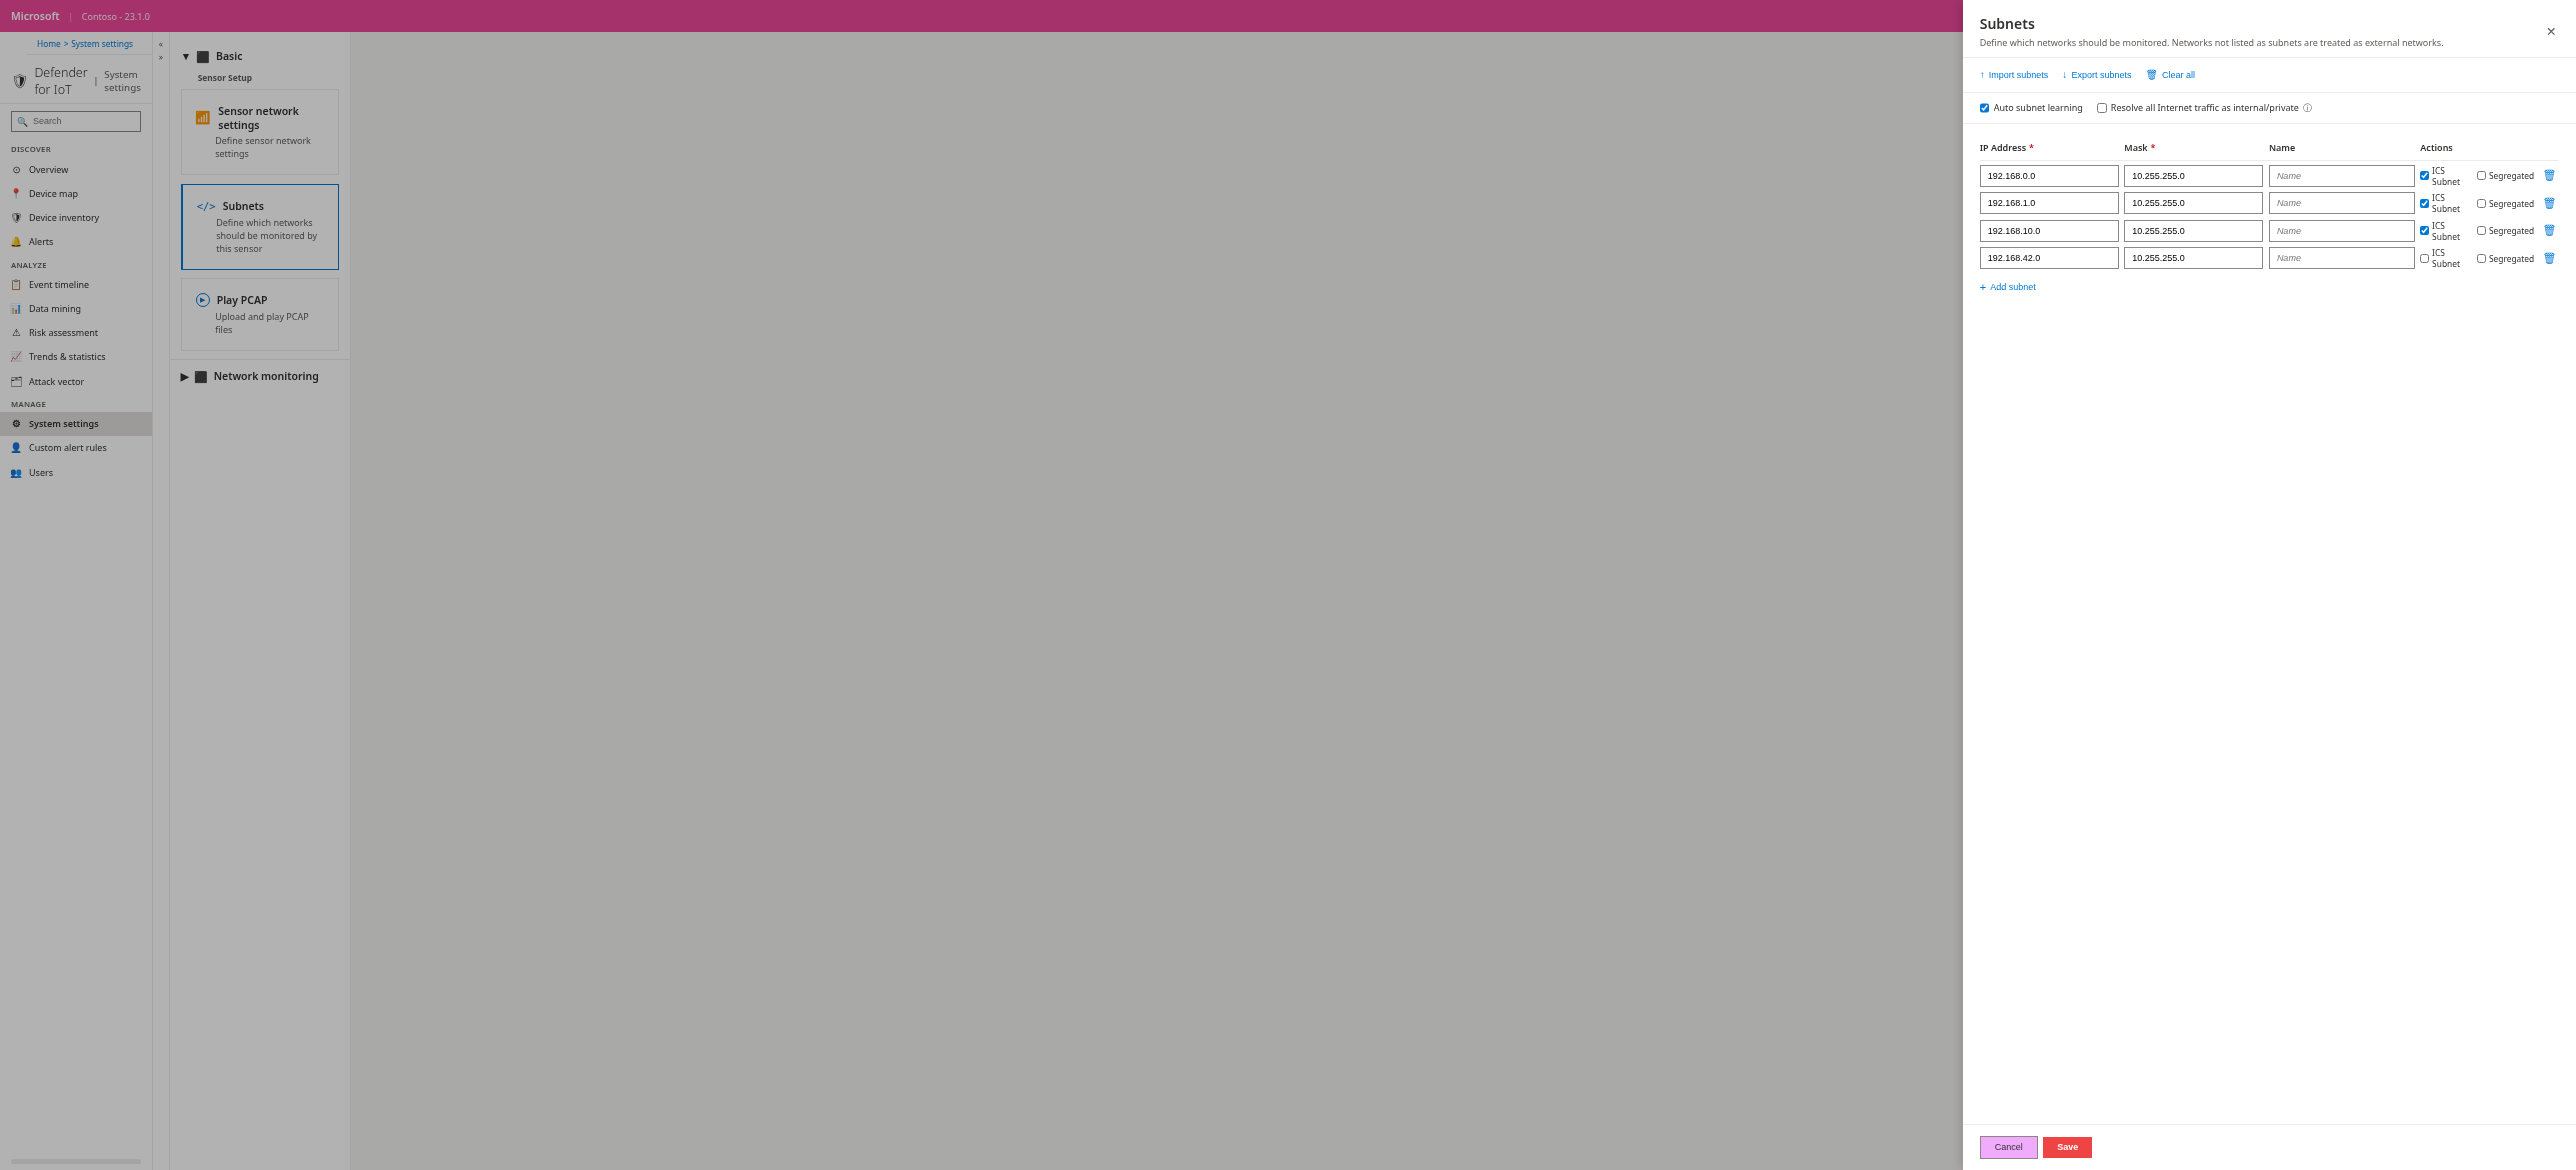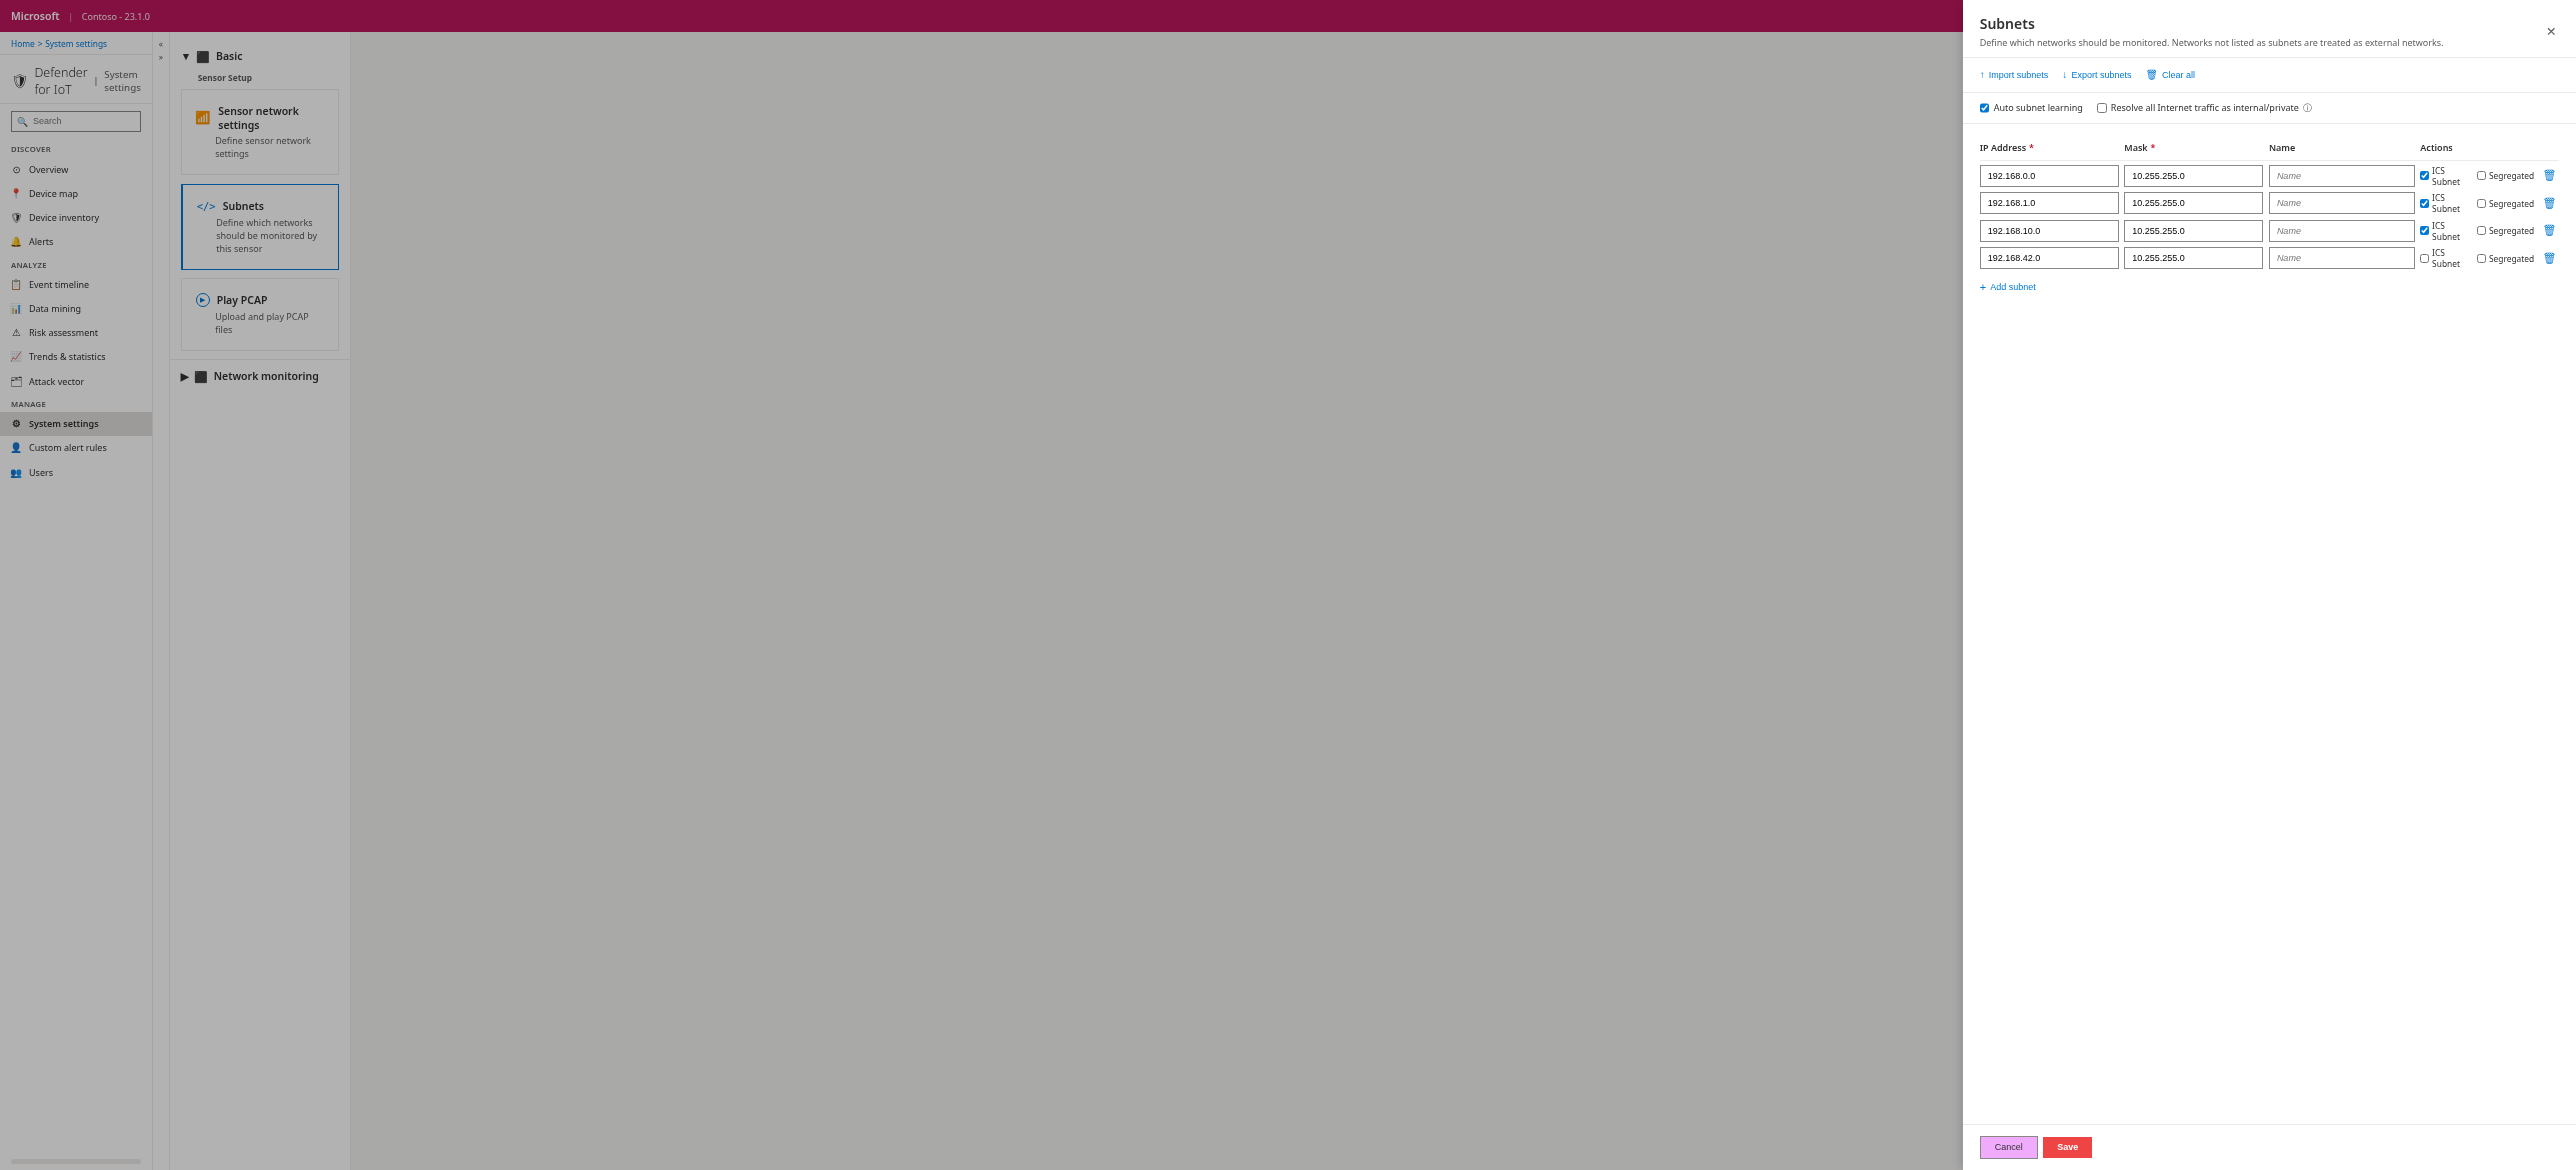--- a/index.html
+++ b/index.html
@@ -1,29 +1,29 @@
 <!DOCTYPE html>
 <html style="font-size:11px"><head>
   <meta charset="utf-8">
   <style>
     * { box-sizing: border-box; margin: 0; padding: 0; }
     body { font-family: 'Segoe UI', system-ui, sans-serif; font-size: 9.8px; color: #323130; background: #f3f2f1; display: flex; flex-direction: column; height: 100vh; overflow: hidden; }
 
     
-    .topbar { background: #be185d; color: #fff; display: flex; align-items: center; padding: 0 11px; height: 32px; flex-shrink: 0; }
+    .topbar { background: #ec4899; color: #fff; display: flex; align-items: center; padding: 0 11px; height: 32px; flex-shrink: 0; }
     .topbar-brand { font-weight: 600; font-size: 10.5px; }
     .topbar-separator { margin: 0 8.4px; opacity: 0.5; }
     .topbar-instance { font-size: 9px; opacity: 0.9; }
 
     
     .main-layout { display: flex; flex: 1; overflow: hidden; }
 
     
     .sidebar { width: 153px; background: #fff; border-right: 0.7px solid #edebe9; display: flex; flex-direction: column; overflow-y: auto; flex-shrink: 0; }
-    .breadcrumb { padding: 5.6px 11px; font-size: 8.4px; color: #0078d4; display: flex; align-items: center; gap: 2.8px; border-bottom: 0.7px solid #edebe9; }
+    .breadcrumb { padding: 5.6px 11px; font-size: 8.4px; color: #0078d4; display: flex; align-items: center; gap: 2.8px; border-bottom: 0.7px solid #edebe9; margin-left: 26px; }
     .page-title-row { padding: 8.4px 11px 5.6px; display: flex; align-items: center; gap: 5.6px; border-bottom: 0.7px solid #edebe9; }
     .page-title-icon { font-size: 14px; }
     .page-title-text { font-size: 12.5px; font-weight: 300; color: #323130; }
     .page-title-divider { color: #605e5c; }
     .page-subtitle { font-size: 9.8px; color: #605e5c; font-weight: 400; }
 
     .search-box { padding: 7px 11px; }
     .search-input-wrap { display: flex; align-items: center; border: 0.7px solid #8a8886; background: #fff; padding: 2.8px 5.6px; gap: 4.2px; }
     .search-input-wrap input { border: none; outline: none; font-size: 9px; width: 100%; color: #323130; }
     .search-icon { color: #605e5c; font-size: 9px; }

